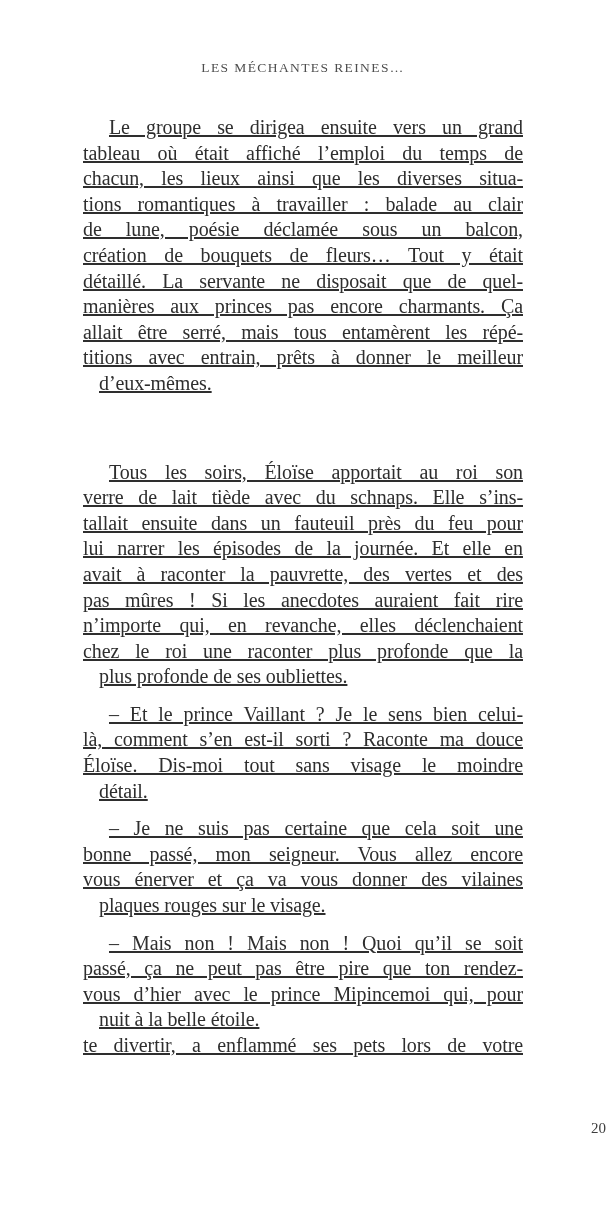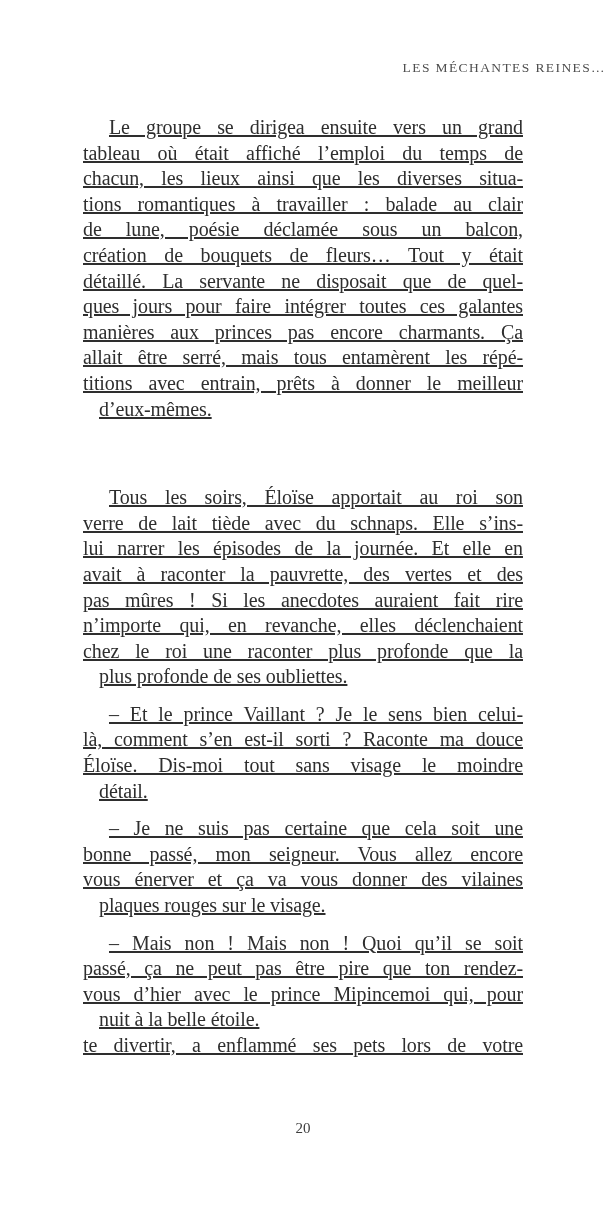--- a/index.html
+++ b/index.html
@@ -13,21 +13,21 @@
     height: 1212px;
     background: #ffffff;
     overflow: hidden;
     font-family: "Liberation Serif", "DejaVu Serif", serif;
   }
   .running-header {
     position: absolute;
     top: 60px;
     left: 0;
     width: 606px;
-    text-align: right;
+    text-align: center;
     font-size: 13.5px;
     letter-spacing: 1.4px;
     color: #4e4e4e;
   }
   .text-block {
     position: absolute;
     top: 115px;
     left: 83px;
     width: 440px;
     font-size: 20px;
@@ -52,49 +52,49 @@
   }
   .line.last {
     text-align-last: left;
     margin-left: 16px;
   }
   .page-number {
     position: absolute;
     top: 1120px;
     left: 0;
     width: 606px;
-    text-align: center;
+    text-align: right;
     font-size: 15px;
     color: #3d3d3d;
   }
 </style>
 </head>
 <body>
 
 <div class="page">
   <div class="running-header">LES MÉCHANTES REINES…</div>
 
   <div class="text-block">
       <div class="paragraph">
         <div class="line first">Le groupe se dirigea ensuite vers un grand</div>
         <div class="line">tableau où était affiché l’emploi du temps de</div>
         <div class="line">chacun, les lieux ainsi que les diverses situa-</div>
         <div class="line">tions romantiques à travailler : balade au clair</div>
         <div class="line">de lune, poésie déclamée sous un balcon,</div>
         <div class="line">création de bouquets de fleurs… Tout y était</div>
         <div class="line">détaillé. La servante ne disposait que de quel-</div>
-        <div class="line">ques jours pour faire intégrer toutes ces galantes</div>
         <div class="line">manières aux princes pas encore charmants. Ça</div>
         <div class="line">allait être serré, mais tous entamèrent les répé-</div>
         <div class="line">titions avec entrain, prêts à donner le meilleur</div>
         <div class="line last">d’eux-mêmes.</div>
       </div>
       <div class="paragraph section-break">
         <div class="line first">Tous les soirs, Éloïse apportait au roi son</div>
         <div class="line">verre de lait tiède avec du schnaps. Elle s’ins-</div>
+        <div class="line">tallait ensuite dans un fauteuil près du feu pour</div>
         <div class="line">lui narrer les épisodes de la journée. Et elle en</div>
         <div class="line">avait à raconter la pauvrette, des vertes et des</div>
         <div class="line">pas mûres ! Si les anecdotes auraient fait rire</div>
         <div class="line">n’importe qui, en revanche, elles déclenchaient</div>
         <div class="line">chez le roi une raconter plus profonde que la</div>
         <div class="line last">plus profonde de ses oubliettes.</div>
       </div>
       <div class="paragraph">
         <div class="line first">– Et le prince Vaillant ? Je le sens bien celui-</div>
         <div class="line">là, comment s’en est-il sorti ? Raconte ma douce</div>

